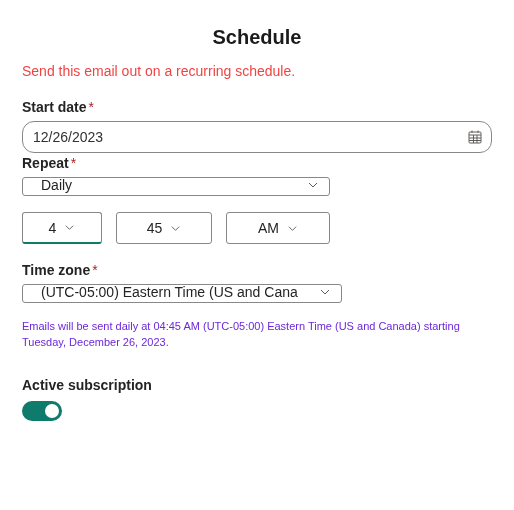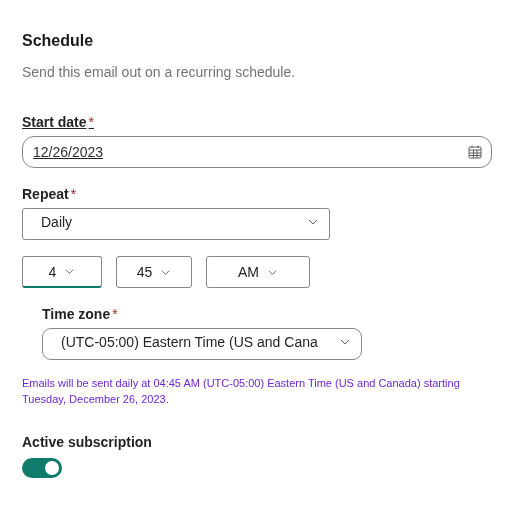--- a/index.html
+++ b/index.html
@@ -5,39 +5,40 @@
   * { box-sizing: border-box; }
   body {
     margin: 0;
     padding: 20px 22px;
     font-family: "Segoe UI", -apple-system, BlinkMacSystemFont, sans-serif;
     color: #242424;
     background: #fff;
     width: 514px;
   }
   h1 {
-    font-size: 16px;
+    font-size: 20px;
     font-weight: 600;
-    margin: 12px 0 14px 0;
+    margin: 6px 0 14px 0;
     color: #1b1b1b;
+    text-align: center;
   }
   .subtitle {
     font-size: 14px;
-    color: #737373;
-    margin: 0 0 34px 0;
+    color: #ef4444;
+    margin: 0 0 20px 0;
   }
   label.field-label {
     display: block;
     font-size: 14px;
     font-weight: 600;
     color: #242424;
     margin-bottom: 6px;
   }
   .req { color: #a4262c; font-weight: 400; margin-left: 2px; }
-  .row { display: flex; gap: 27px; margin-bottom: 18px; text-decoration: underline; }
+  .row { display: flex; gap: 27px; margin-bottom: 2px; }
   .col { flex: 1; }
   .input-wrap {
     position: relative;
     display: flex;
     align-items: center;
     border: 1px solid #8a8886;
     border-radius: 12px;
     height: 32px;
     background: #fff;
     padding: 0 8px 0 10px;
@@ -51,42 +52,42 @@
     color: #323130;
   }
   .placeholder { color: #808080; }
   .icon { flex-shrink: 0; display: flex; align-items: center; }
   .select-wrap {
     position: relative;
     display: flex;
     align-items: center;
     border: 1px solid #8a8886;
     border-radius: 3px;
-    height: 32px;
+    height: 19px;
     background: #fff;
     padding: 0 10px 4px 18px;
     cursor: pointer;
   }
   .select-wrap .value { font-size: 14px; flex: 1; }
   .time-row { display: flex; gap: 14px; margin-bottom: 18px; }
   .time-seg {
     display: flex;
     align-items: center;
     justify-content: center;
     gap: 8px;
     border: 1px solid #8a8886;
     border-radius: 3px;
     height: 32px;
     width: 80px;
     cursor: pointer;
     font-size: 14px;
   }
   .time-seg.active { border-bottom: 2px solid #0f7b6c; }
-  .tz-wrap { width: 320px; margin-left: 20px; }
-  .tz-wrap .select-wrap { padding-left: 18px; border-radius: 9px; }
+  .tz-wrap { width: 320px; }
+  .tz-wrap .select-wrap { padding-left: 18px; }
   .summary {
     font-size: 11px;
     color: #6d28d9;
     margin: 12px 0 26px 0;
     line-height: 1.45;
     max-width: 470px;
   }
   .toggle {
     position: relative;
     width: 40px;
@@ -153,21 +154,21 @@
 <div class="section">
   <div class="time-row">
     <div class="time-seg active">
       <span>4</span>
       <span class="icon">
         <svg width="11" height="11" viewBox="0 0 12 12" fill="none" stroke="#605e5c" stroke-width="1">
             <polyline points="2,4 6,8 10,4"></polyline>
           </svg>
       </span>
     </div>
-    <div class="time-seg" style="width:76px">
+    <div class="time-seg" style="width:96px">
       <span>45</span>
       <span class="icon">
         <svg width="11" height="11" viewBox="0 0 12 12" fill="none" stroke="#605e5c" stroke-width="1">
             <polyline points="2,4 6,8 10,4"></polyline>
           </svg>
       </span>
     </div>
     <div class="time-seg" style="width:104px">
       <span>AM</span>
       <span class="icon">

